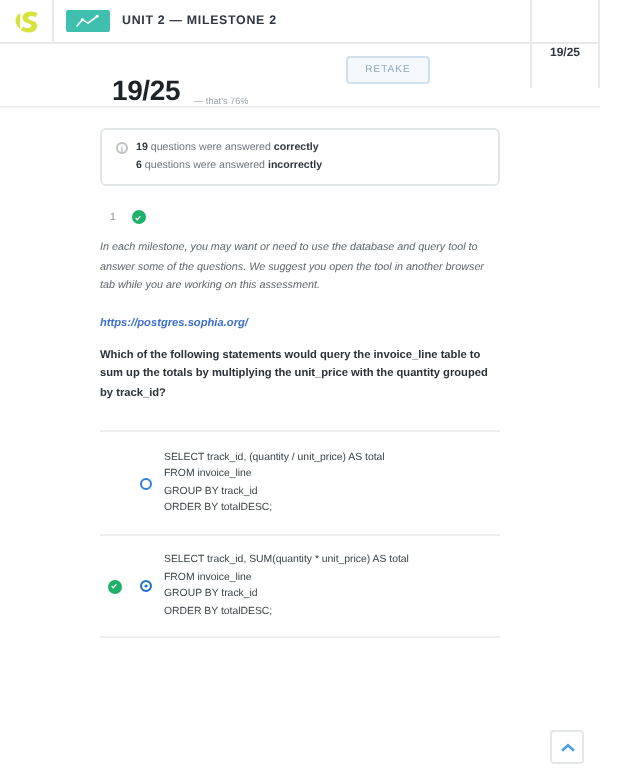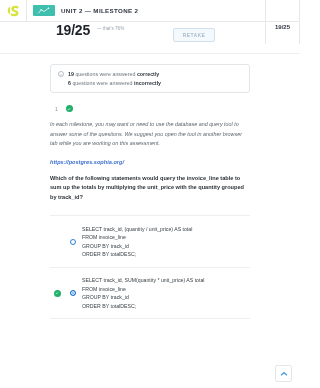--- a/index.html
+++ b/index.html
@@ -30,21 +30,21 @@
     font-size: 6.2px; font-weight: bold; color: #2f3640;
     letter-spacing: .35px; margin-left: 6px; white-space: nowrap;
   }
   .topbar-right { position: absolute; right: 0; top: 0; height: 22px; display: flex; }
   .topbar-right .vdiv2 { width: 1px; background: #e6e8ea; }
 
   
   .scorebar {
     position: relative; height: 32px;
     border-bottom: 1px solid #eceeef;
-    display: flex; align-items: flex-start;
+    display: flex; align-items: flex-end;
   }
   .score-val {
     font-size: 14px; font-weight: bold; color: #1d2329;
     margin-left: 56px; letter-spacing: -0.2px;
   }
   .score-sub {
     font-size: 4.6px; color: #9aa3ab; margin-left: 7px; margin-top: 4px;
     white-space: nowrap; filter: blur(.25px);
   }
   .retake-btn {

